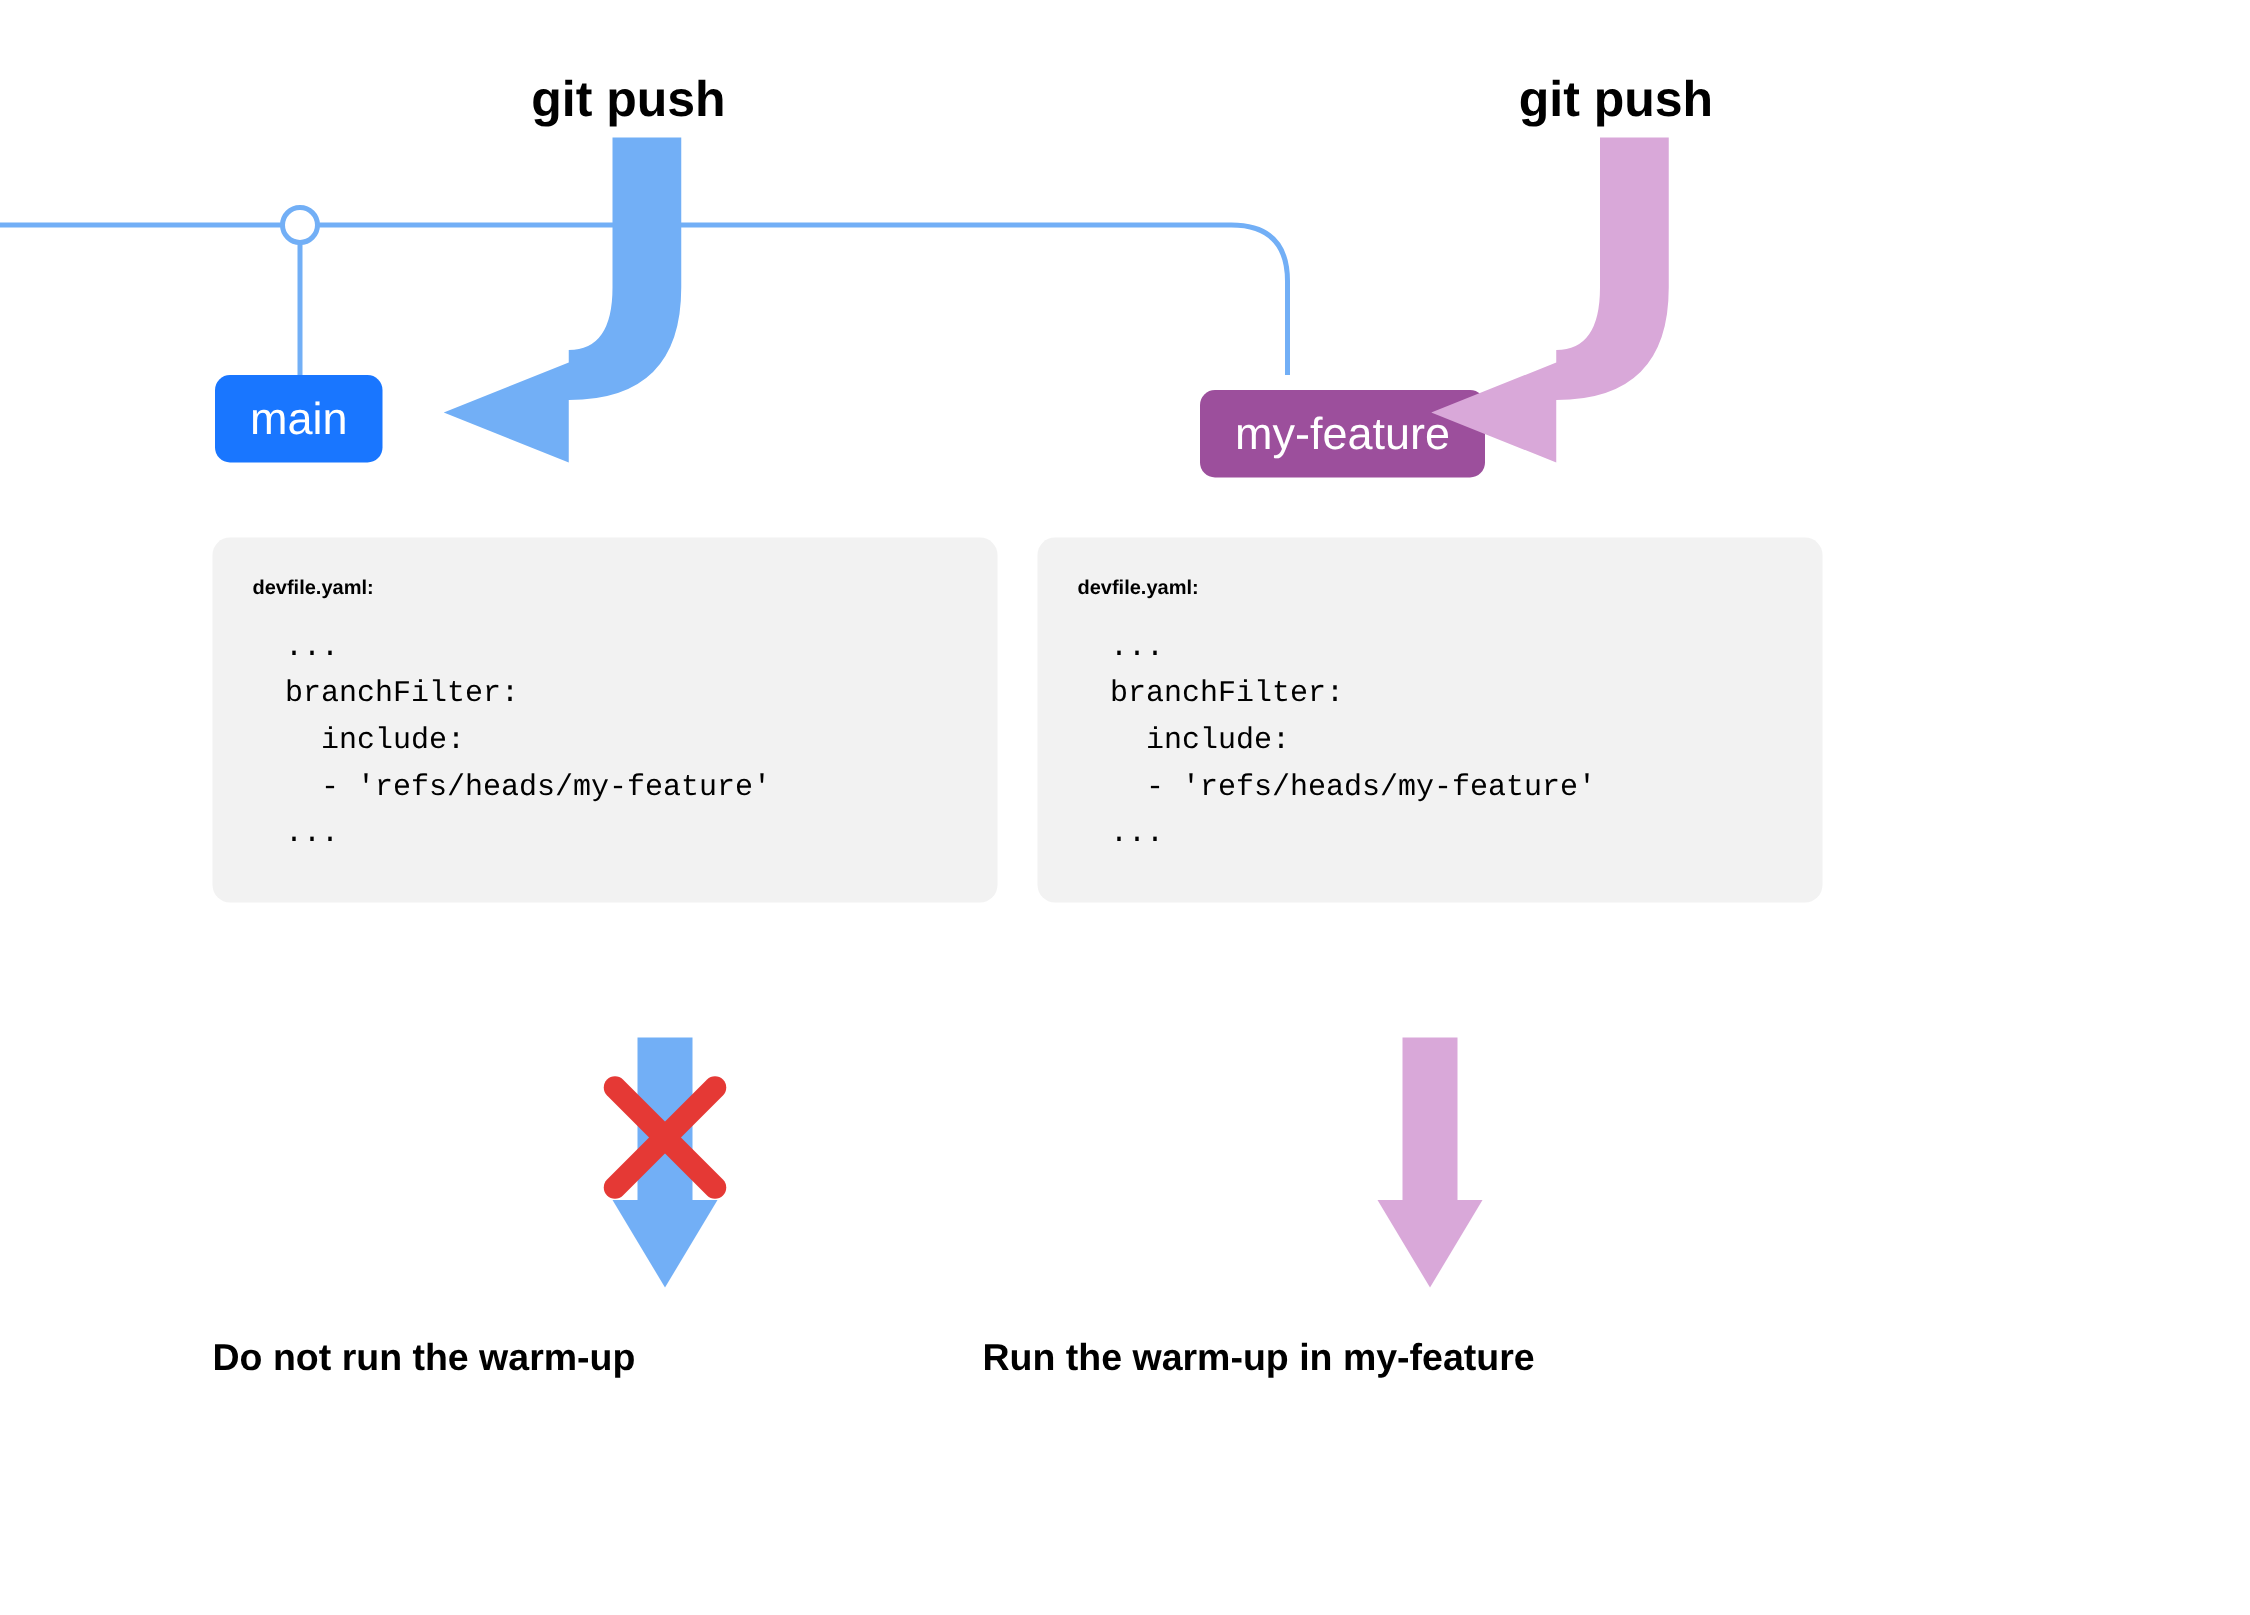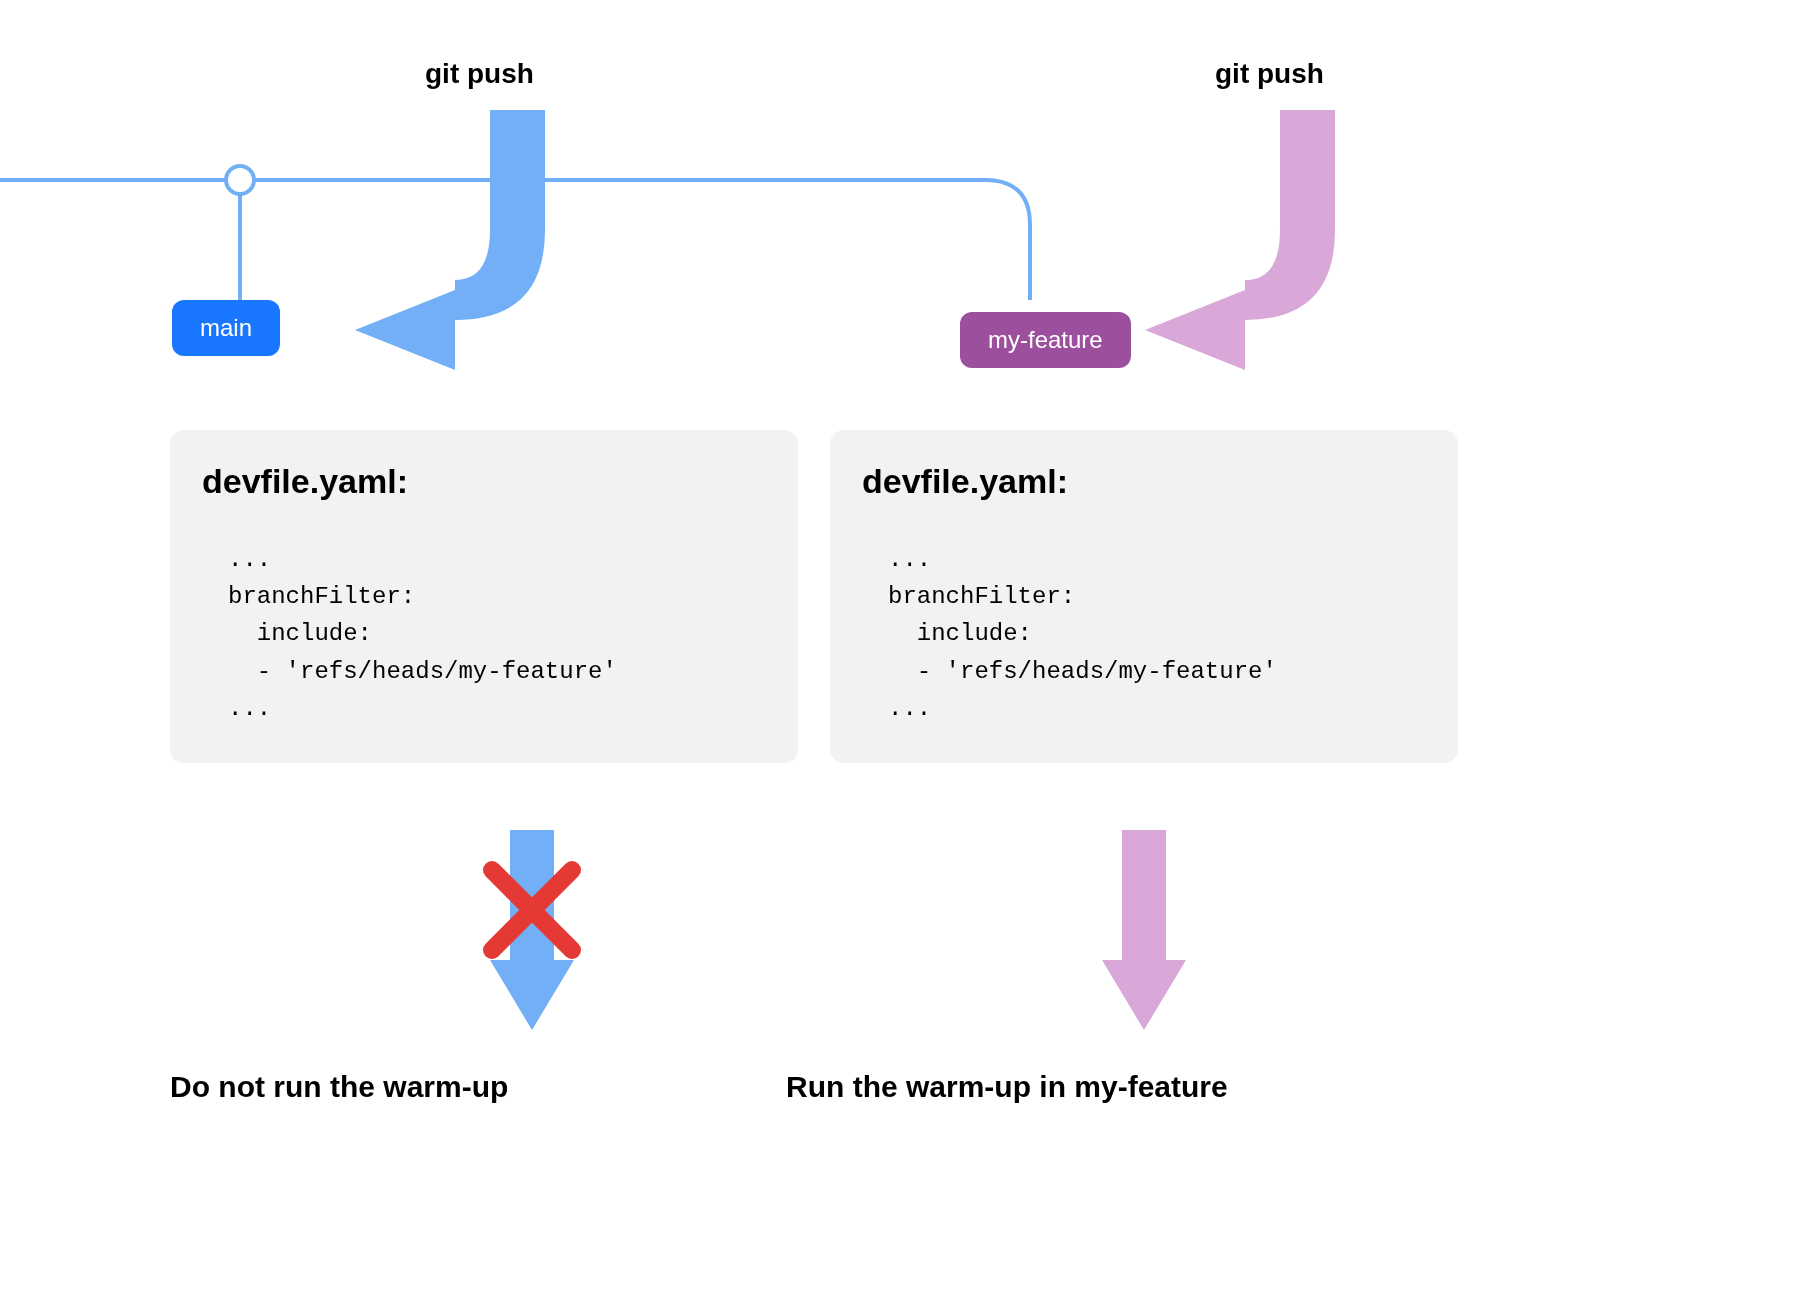--- a/index.html
+++ b/index.html
@@ -6,44 +6,44 @@
     body {
       width: 1800px;
       height: 1292px;
       background: #ffffff;
       font-family: -apple-system, BlinkMacSystemFont, "Segoe UI", Helvetica, Arial, sans-serif;
       position: relative;
       overflow: hidden;
     }
     .label-gitpush {
       position: absolute;
-      font-size: 28px;
+      font-size: 40px;
       font-weight: 700;
       color: #000;
     }
     .branch-pill {
       position: absolute;
       padding: 14px 28px;
       border-radius: 12px;
-      font-size: 24px;
+      font-size: 36px;
       color: #fff;
       font-weight: 400;
     }
     .code-card {
       position: absolute;
       background: #f2f2f2;
       border-radius: 14px;
       padding: 32px 32px 36px 32px;
       width: 628px;
     }
     .code-card .fname {
-      font-size: 34px;
+      font-size: 16px;
       font-weight: 700;
       color: #000;
-      margin-bottom: 40px;
+      margin-bottom: 20px;
     }
     .code-card pre {
       font-family: "SFMono-Regular", Consolas, "Liberation Mono", Menlo, monospace;
       font-size: 24px;
       line-height: 1.55;
       color: #000;
       white-space: pre;
       padding-left: 26px;
     }
     .result-text {

